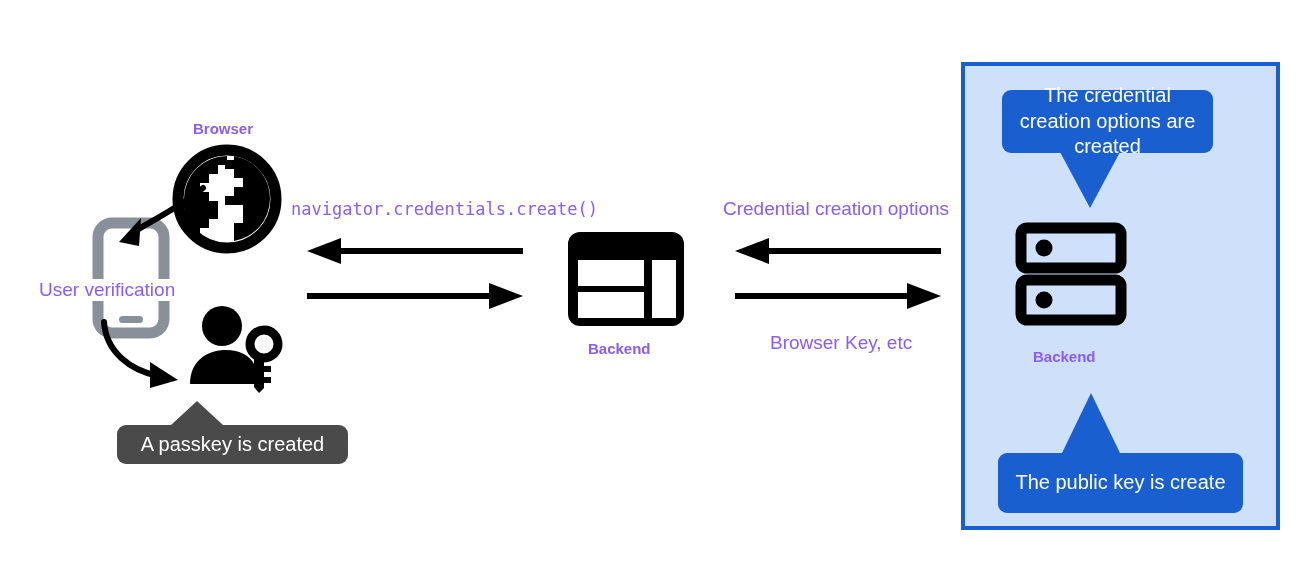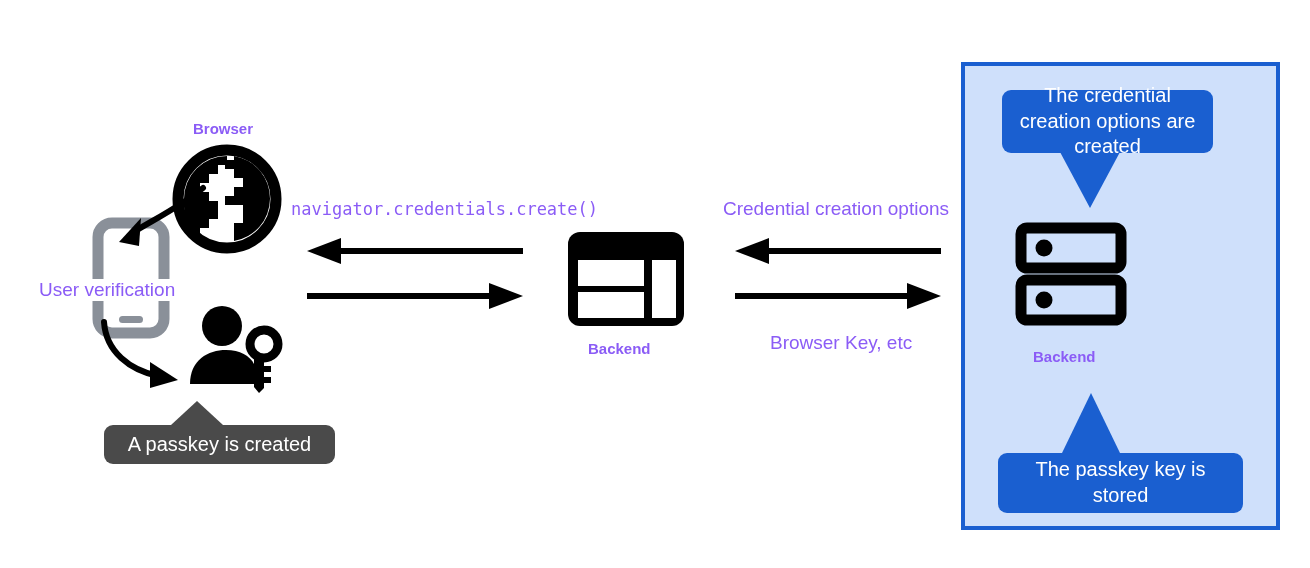--- a/index.html
+++ b/index.html
@@ -99,21 +99,21 @@
       <circle cx="26" cy="23" r="8.5" fill="#000000"></circle>
       <rect x="3" y="55" width="100" height="40" rx="6" fill="none" stroke="#000000" stroke-width="11"></rect>
       <circle cx="26" cy="75" r="8.5" fill="#000000"></circle>
     </svg>
   </div>
   <div class="abs lbl lbl-bold" style="left:1033px; top:348px;">Backend</div>
 
   <div class="abs" style="left:998px; top:393px;">
     <div class="tip-tail tail-up-blue" style="margin-left:64px;"></div>
   </div>
-  <div class="abs tooltip tooltip-blue" style="left:998px; top:453px; width:245px; height:60px;">The passkey key is stored</div>
+  <div class="abs tooltip tooltip-blue" style="left:998px; top:453px; width:245px; height:60px;">The public key is create</div>
 
   <div class="abs lbl lbl-bold" style="left:193px; top:120px;">Browser</div>
 
   <div class="abs" style="left:93px; top:218px;">
     <svg width="76" height="120" viewBox="0 0 76 120" aria-hidden="true">
       <rect x="5" y="5" width="66" height="110" rx="14" fill="none" stroke="#8a9099" stroke-width="11"></rect>
       <rect x="26" y="98" width="24" height="7" rx="3.5" fill="#8a9099"></rect>
     </svg>
   </div>
 
@@ -148,21 +148,21 @@
   <div class="abs" style="left:96px; top:318px;">
     <svg width="115" height="80" viewBox="0 0 115 80" aria-hidden="true">
       <path d="M8 4 C 10 34, 34 52, 62 58" fill="none" stroke="#000000" stroke-width="6" stroke-linecap="round"></path>
       <polygon points="54,44 82,62 54,70" fill="#000000"></polygon>
     </svg>
   </div>
 
   <div class="abs" style="left:117px; top:401px;">
     <div class="tip-tail tail-up-gray" style="margin-left:54px;"></div>
   </div>
-  <div class="abs tooltip tooltip-gray" style="left:104px; top:425px; width:231px; height:39px;">A passkey is created</div>
+  <div class="abs tooltip tooltip-gray" style="left:117px; top:425px; width:231px; height:39px;">A passkey is created</div>
 
   <div class="abs" style="left:568px; top:232px;">
     <svg width="116" height="94" viewBox="0 0 116 94" aria-hidden="true">
       <rect x="0" y="0" width="116" height="94" rx="12" fill="#000000"></rect>
       <rect x="10" y="28" width="66" height="26" fill="#ffffff"></rect>
       <rect x="10" y="60" width="66" height="26" fill="#ffffff"></rect>
       <rect x="84" y="28" width="24" height="58" fill="#ffffff"></rect>
     </svg>
   </div>
   <div class="abs lbl lbl-bold" style="left:588px; top:340px;">Backend</div>

